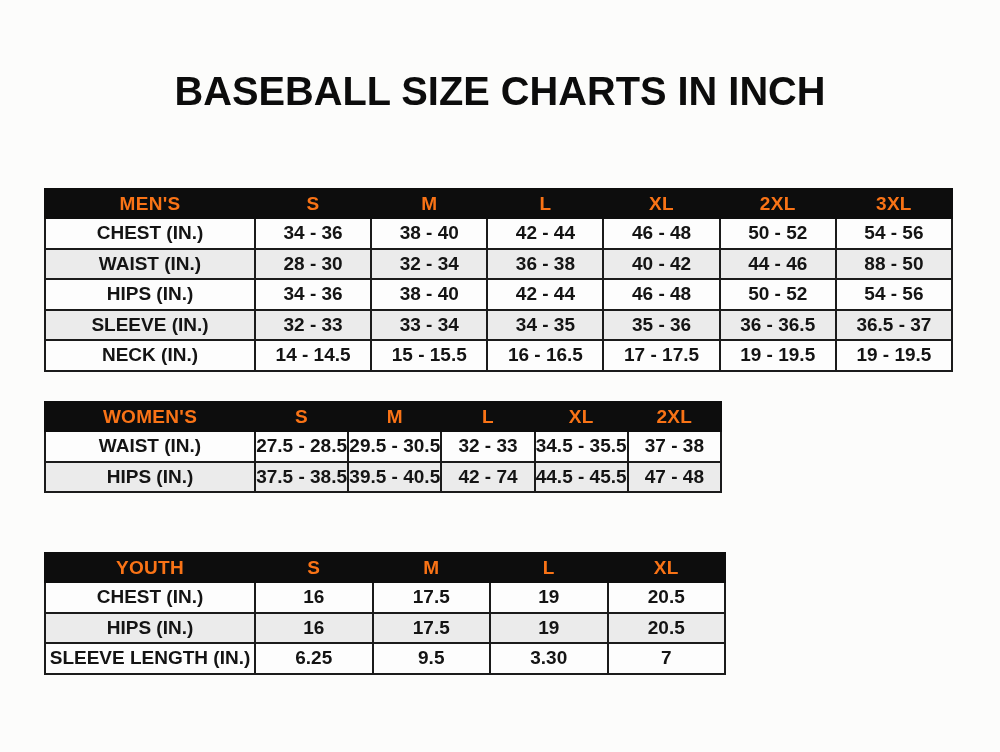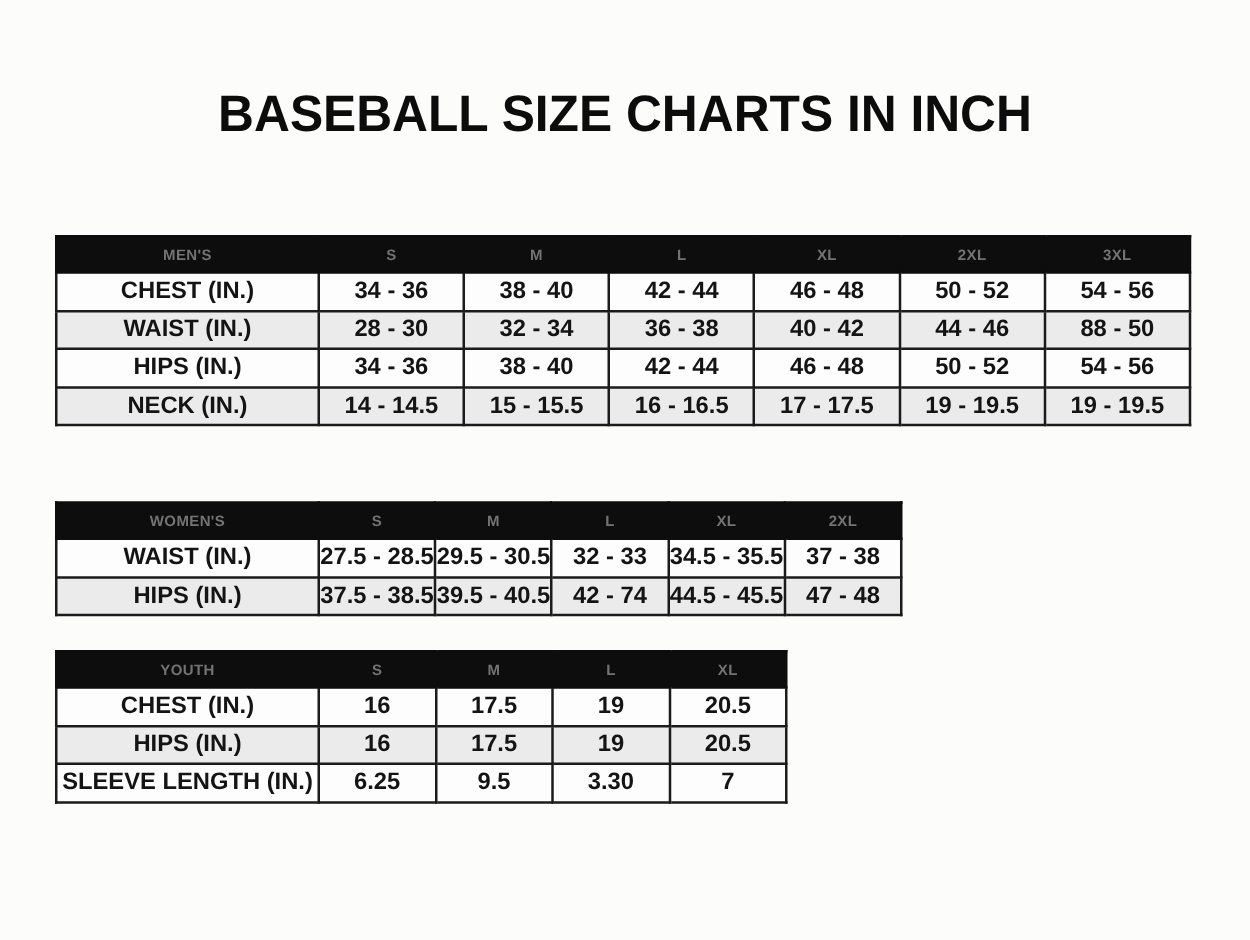--- a/index.html
+++ b/index.html
@@ -35,26 +35,26 @@
   }
   table.size-table {
     position: absolute;
     border-collapse: collapse;
     table-layout: fixed;
     background: #fdfdfd;
     border: 2px solid #161616;
   }
   #table-mens  { left: 44px; top: 188px; width: 909px; }
   #table-womens{ left: 44px; top: 401px; width: 678px; }
-  #table-youth { left: 44px; top: 520px; width: 586px; }
+  #table-youth { left: 44px; top: 552px; width: 682px; }
 
   .size-table th {
     background: #0d0d0d;
-    color: #737373;
-    font-size: 12px;
+    color: #f97316;
+    font-size: 19px;
     font-weight: bold;
     height: 27px;
     text-align: center;
     border: 2px solid #0d0d0d;
     padding: 0;
     letter-spacing: 0.3px;
   }
   .size-table td {
     height: 28.5px;
     font-size: 19px;
@@ -121,20 +121,29 @@
         <tr>
           <td class="row-label">HIPS (IN.)</td>
           <td>34 - 36</td>
           <td>38 - 40</td>
           <td>42 - 44</td>
           <td>46 - 48</td>
           <td>50 - 52</td>
           <td>54 - 56</td>
         </tr>
         <tr>
+          <td class="row-label">SLEEVE (IN.)</td>
+          <td>32 - 33</td>
+          <td>33 - 34</td>
+          <td>34 - 35</td>
+          <td>35 - 36</td>
+          <td>36 - 36.5</td>
+          <td>36.5 - 37</td>
+        </tr>
+        <tr>
           <td class="row-label">NECK (IN.)</td>
           <td>14 - 14.5</td>
           <td>15 - 15.5</td>
           <td>16 - 16.5</td>
           <td>17 - 17.5</td>
           <td>19 - 19.5</td>
           <td>19 - 19.5</td>
         </tr>
       </tbody>
     </table>

